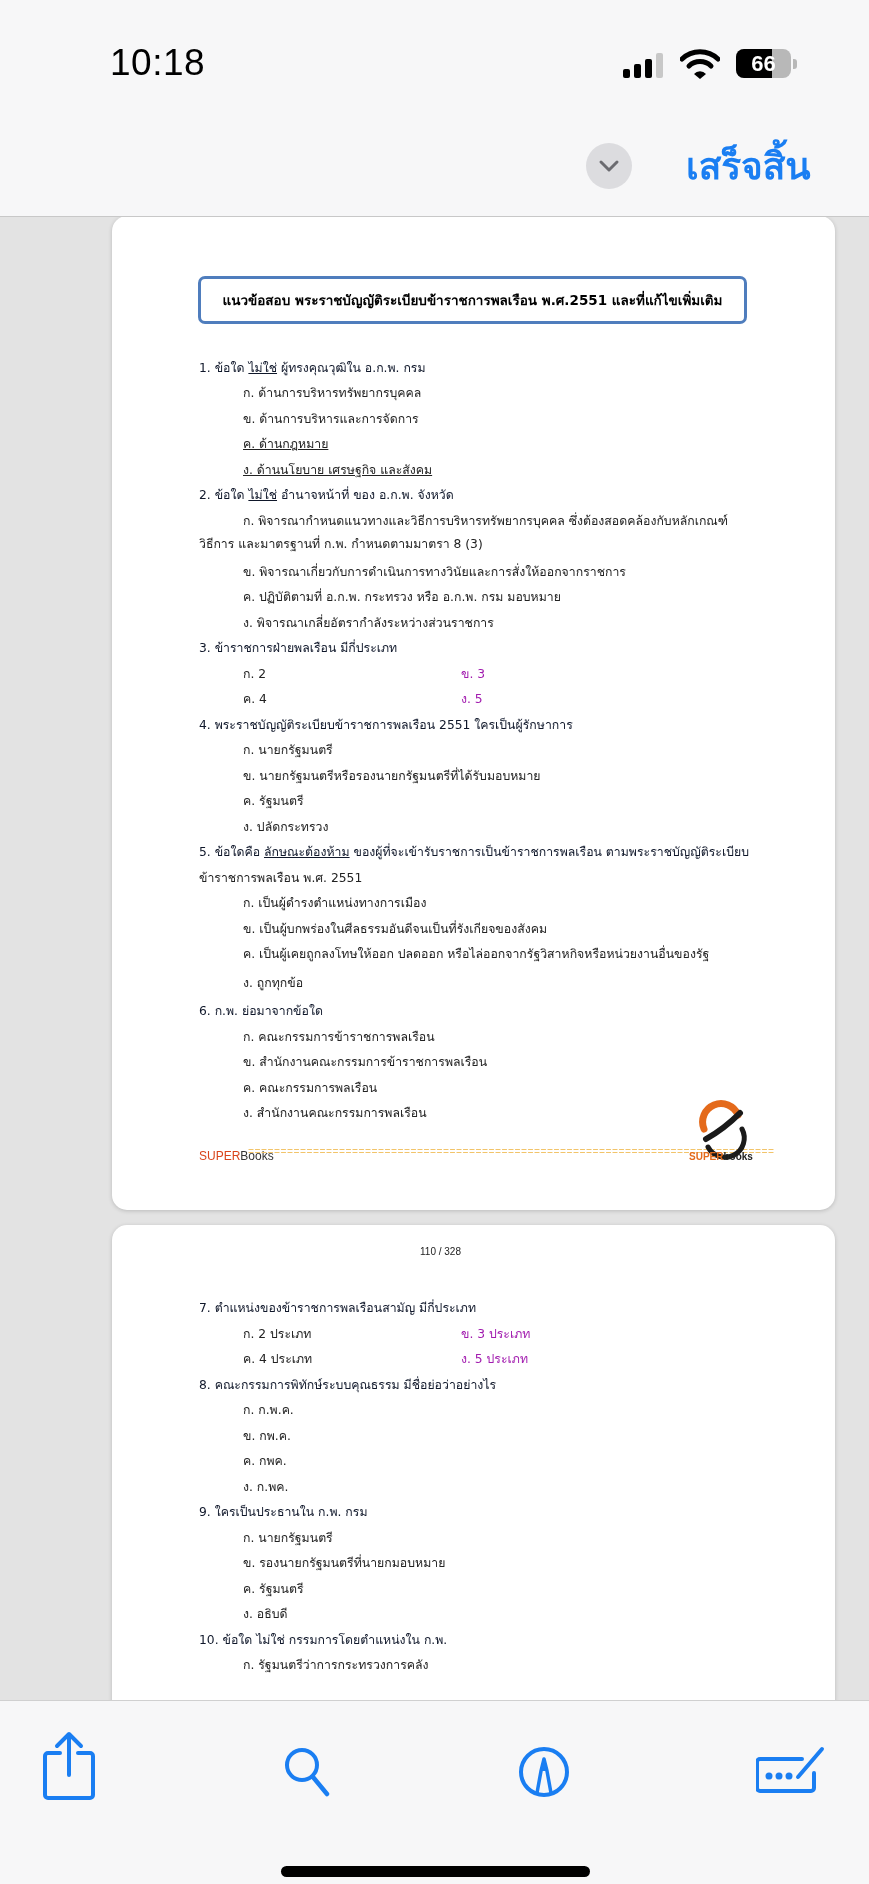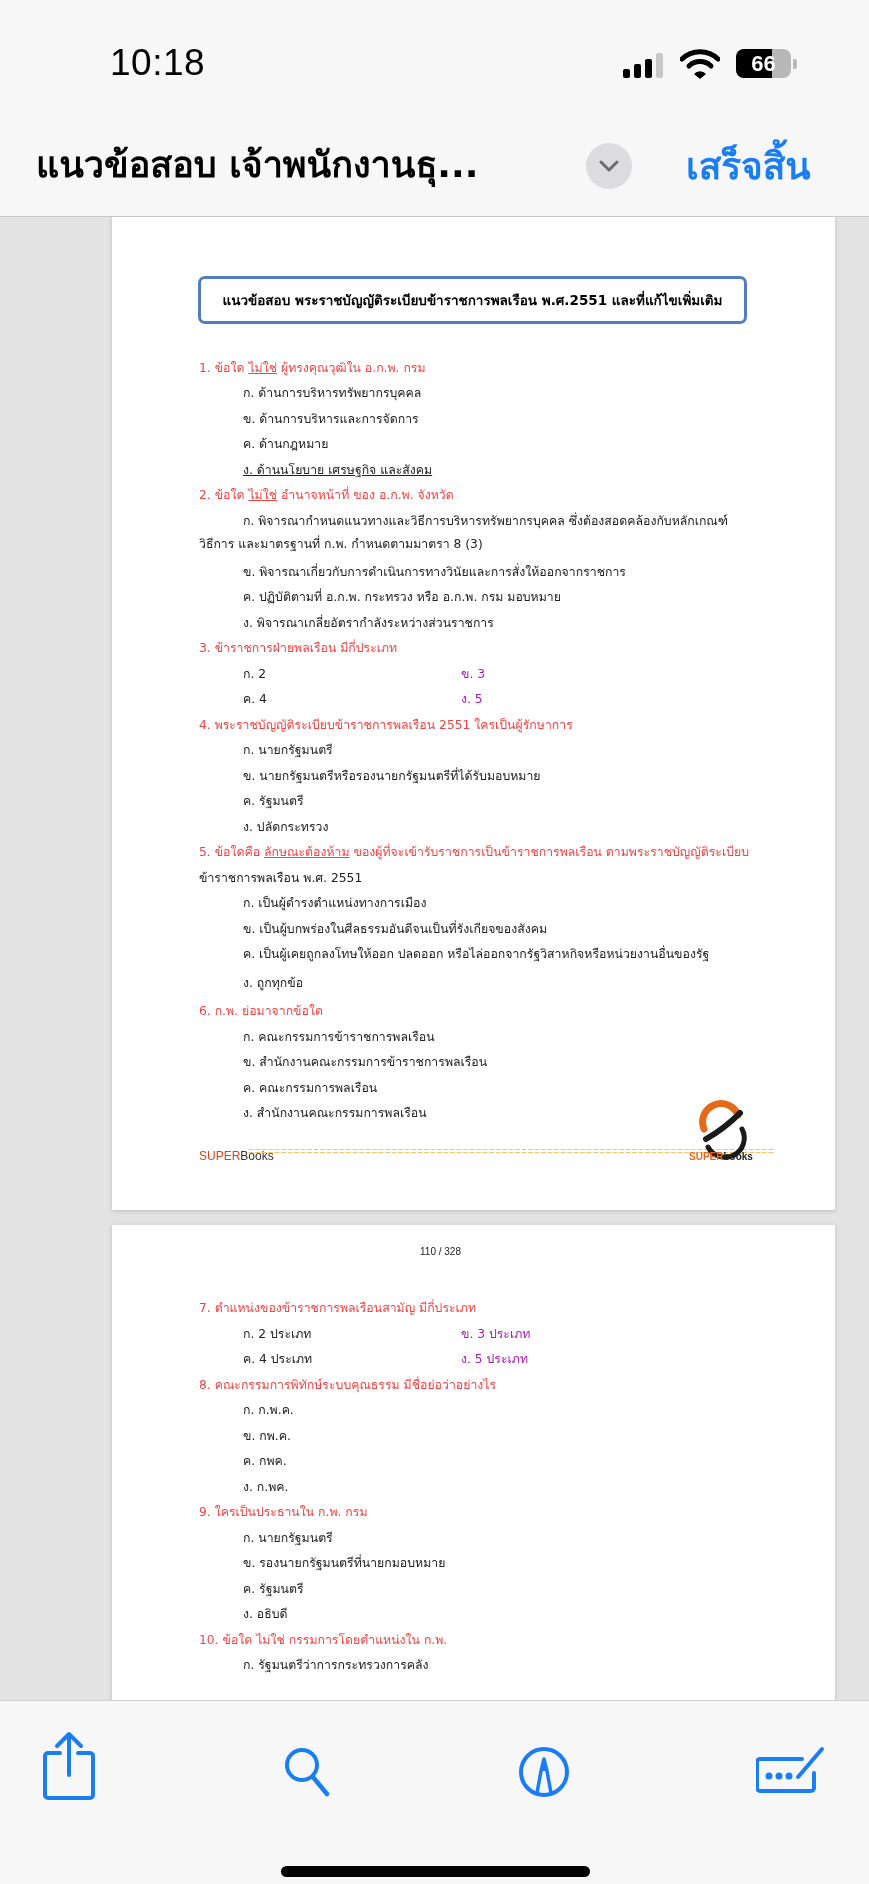--- a/index.html
+++ b/index.html
@@ -19,27 +19,27 @@
 
   
   .navbar { position: absolute; left: 0; top: 110px; width: 869px; height: 107px; background: #f7f7f8; border-bottom: 1px solid #c8c8c8; }
   .doc-title { position: absolute; left: 36px; top: 26px; font-family: "DejaVu Sans", sans-serif; font-weight: 700; font-size: 36px; white-space: nowrap; }
   .chev-btn { position: absolute; left: 586px; top: 33px; width: 46px; height: 46px; border-radius: 50%; background: #dcdcdf; }
   .chev-btn svg { position: absolute; left: 11px; top: 13px; }
   .done-btn { position: absolute; left: 686px; top: 26px; color: #1a7ef2; font-weight: 700; font-size: 37px; white-space: nowrap; font-family: "DejaVu Sans", sans-serif; }
 
   
   .viewer { position: absolute; left: 0; top: 217px; width: 869px; height: 1483px; background: #e3e3e3; overflow: hidden; }
-  .page { position: absolute; left: 112px; width: 723px; background: #fff; box-shadow: 0 1px 4px rgba(0,0,0,0.18); }
+  .page { position: absolute; left: 112px; width: 723px; background: #fff; box-shadow: 0 1px 4px rgba(0,0,0,0.18); border-radius: 15px; }
   .page1 { top: -1px; height: 994px; }
   .page2 { top: 1008px; height: 600px; }
 
   .title-box { position: absolute; left: 86px; top: 60px; width: 549px; height: 48px; border: 3px solid #4f7dbd; border-radius: 7px; text-align: center; line-height: 42px; font-weight: 700; font-size: 13.5px; white-space: nowrap; }
 
-  .q { position: absolute; left: 87px; font-size: 12.3px; color: #ef4444; white-space: nowrap; line-height: 18px; }
+  .q { position: absolute; left: 87px; font-size: 12.3px; color: #0f172a; white-space: nowrap; line-height: 18px; }
   .opt { position: absolute; left: 131px; font-size: 12.3px; color: #222; white-space: nowrap; line-height: 18px; }
   .opt2 { position: absolute; left: 349px; font-size: 12.3px; color: #a21caf; white-space: nowrap; line-height: 18px; }
   .cont { position: absolute; left: 87px; font-size: 12.3px; color: #222; white-space: nowrap; line-height: 18px; }
   u { text-decoration: underline; }
 
   .footer-brand { position: absolute; left: 87px; top: 933px; font-size: 12px; font-family: "Liberation Sans", sans-serif; white-space: nowrap; }
   .footer-brand .super { color: #d9441a; }
   .footer-brand .books { color: #333; }
   .footer-rule { position: absolute; left: 136px; top: 931px; width: 550px; font-size: 10px; color: #f2c46a; letter-spacing: 0.5px; overflow: hidden; white-space: nowrap; font-family: "Liberation Mono", monospace; }
   .logo { position: absolute; left: 582px; top: 883px; width: 56px; height: 64px; }
@@ -71,21 +71,20 @@
     <path d="M14 26 L20 31 L26 26 A8 8 0 0 0 14 26 Z" fill="#000"></path>
   </svg>
   <div class="battery">
     <div class="fill"></div>
     <div class="pct">66</div>
   </div>
   <div class="battery-cap"></div>
 </div>
 
 <div class="navbar">
-  <div class="doc-title">แนวข้อสอบ เจ้าพนักงานธุ...</div>
   <div class="chev-btn">
     <svg width="24" height="20" viewBox="0 0 24 20">
       <path d="M4 6 L12 14 L20 6" stroke="#6b6b70" stroke-width="3" fill="none" stroke-linecap="round" stroke-linejoin="round"></path>
     </svg>
   </div>
   <div class="done-btn">เสร็จสิ้น</div>
 </div>
 
 <div class="viewer">
 
@@ -93,21 +92,21 @@
     <div class="title-box">แนวข้อสอบ พระราชบัญญัติระเบียบข้าราชการพลเรือน พ.ศ.2551 และที่แก้ไขเพิ่มเติม</div>
 
     <div class="q" style="top:143px;">
       <span>1.</span>
       <span>ข้อใด</span>
       <u>ไม่ใช่</u>
       <span>ผู้ทรงคุณวุฒิใน อ.ก.พ. กรม</span>
     </div>
     <div class="opt" style="top:168px;">ก. ด้านการบริหารทรัพยากรบุคคล</div>
     <div class="opt" style="top:194px;">ข. ด้านการบริหารและการจัดการ</div>
-    <div class="opt" style="top:219px;">ค. ด้านกฎหมาย</div>
+    <div class="opt" style="top:219px;text-decoration:underline;">ค. ด้านกฎหมาย</div>
     <div class="opt" style="top:245px;text-decoration:underline;">ง. ด้านนโยบาย เศรษฐกิจ และสังคม</div>
 
     <div class="q" style="top:270px;">
       <span>2.</span>
       <span>ข้อใด</span>
       <u>ไม่ใช่</u>
       <span>อำนาจหน้าที่ ของ อ.ก.พ. จังหวัด</span>
     </div>
     <div class="opt" style="top:296px;">ก. พิจารณากำหนดแนวทางและวิธีการบริหารทรัพยากรบุคคล ซึ่งต้องสอดคล้องกับหลักเกณฑ์</div>
     <div class="cont" style="top:319px;">วิธีการ และมาตรฐานที่ ก.พ. กำหนดตามมาตรา 8 (3)</div>

